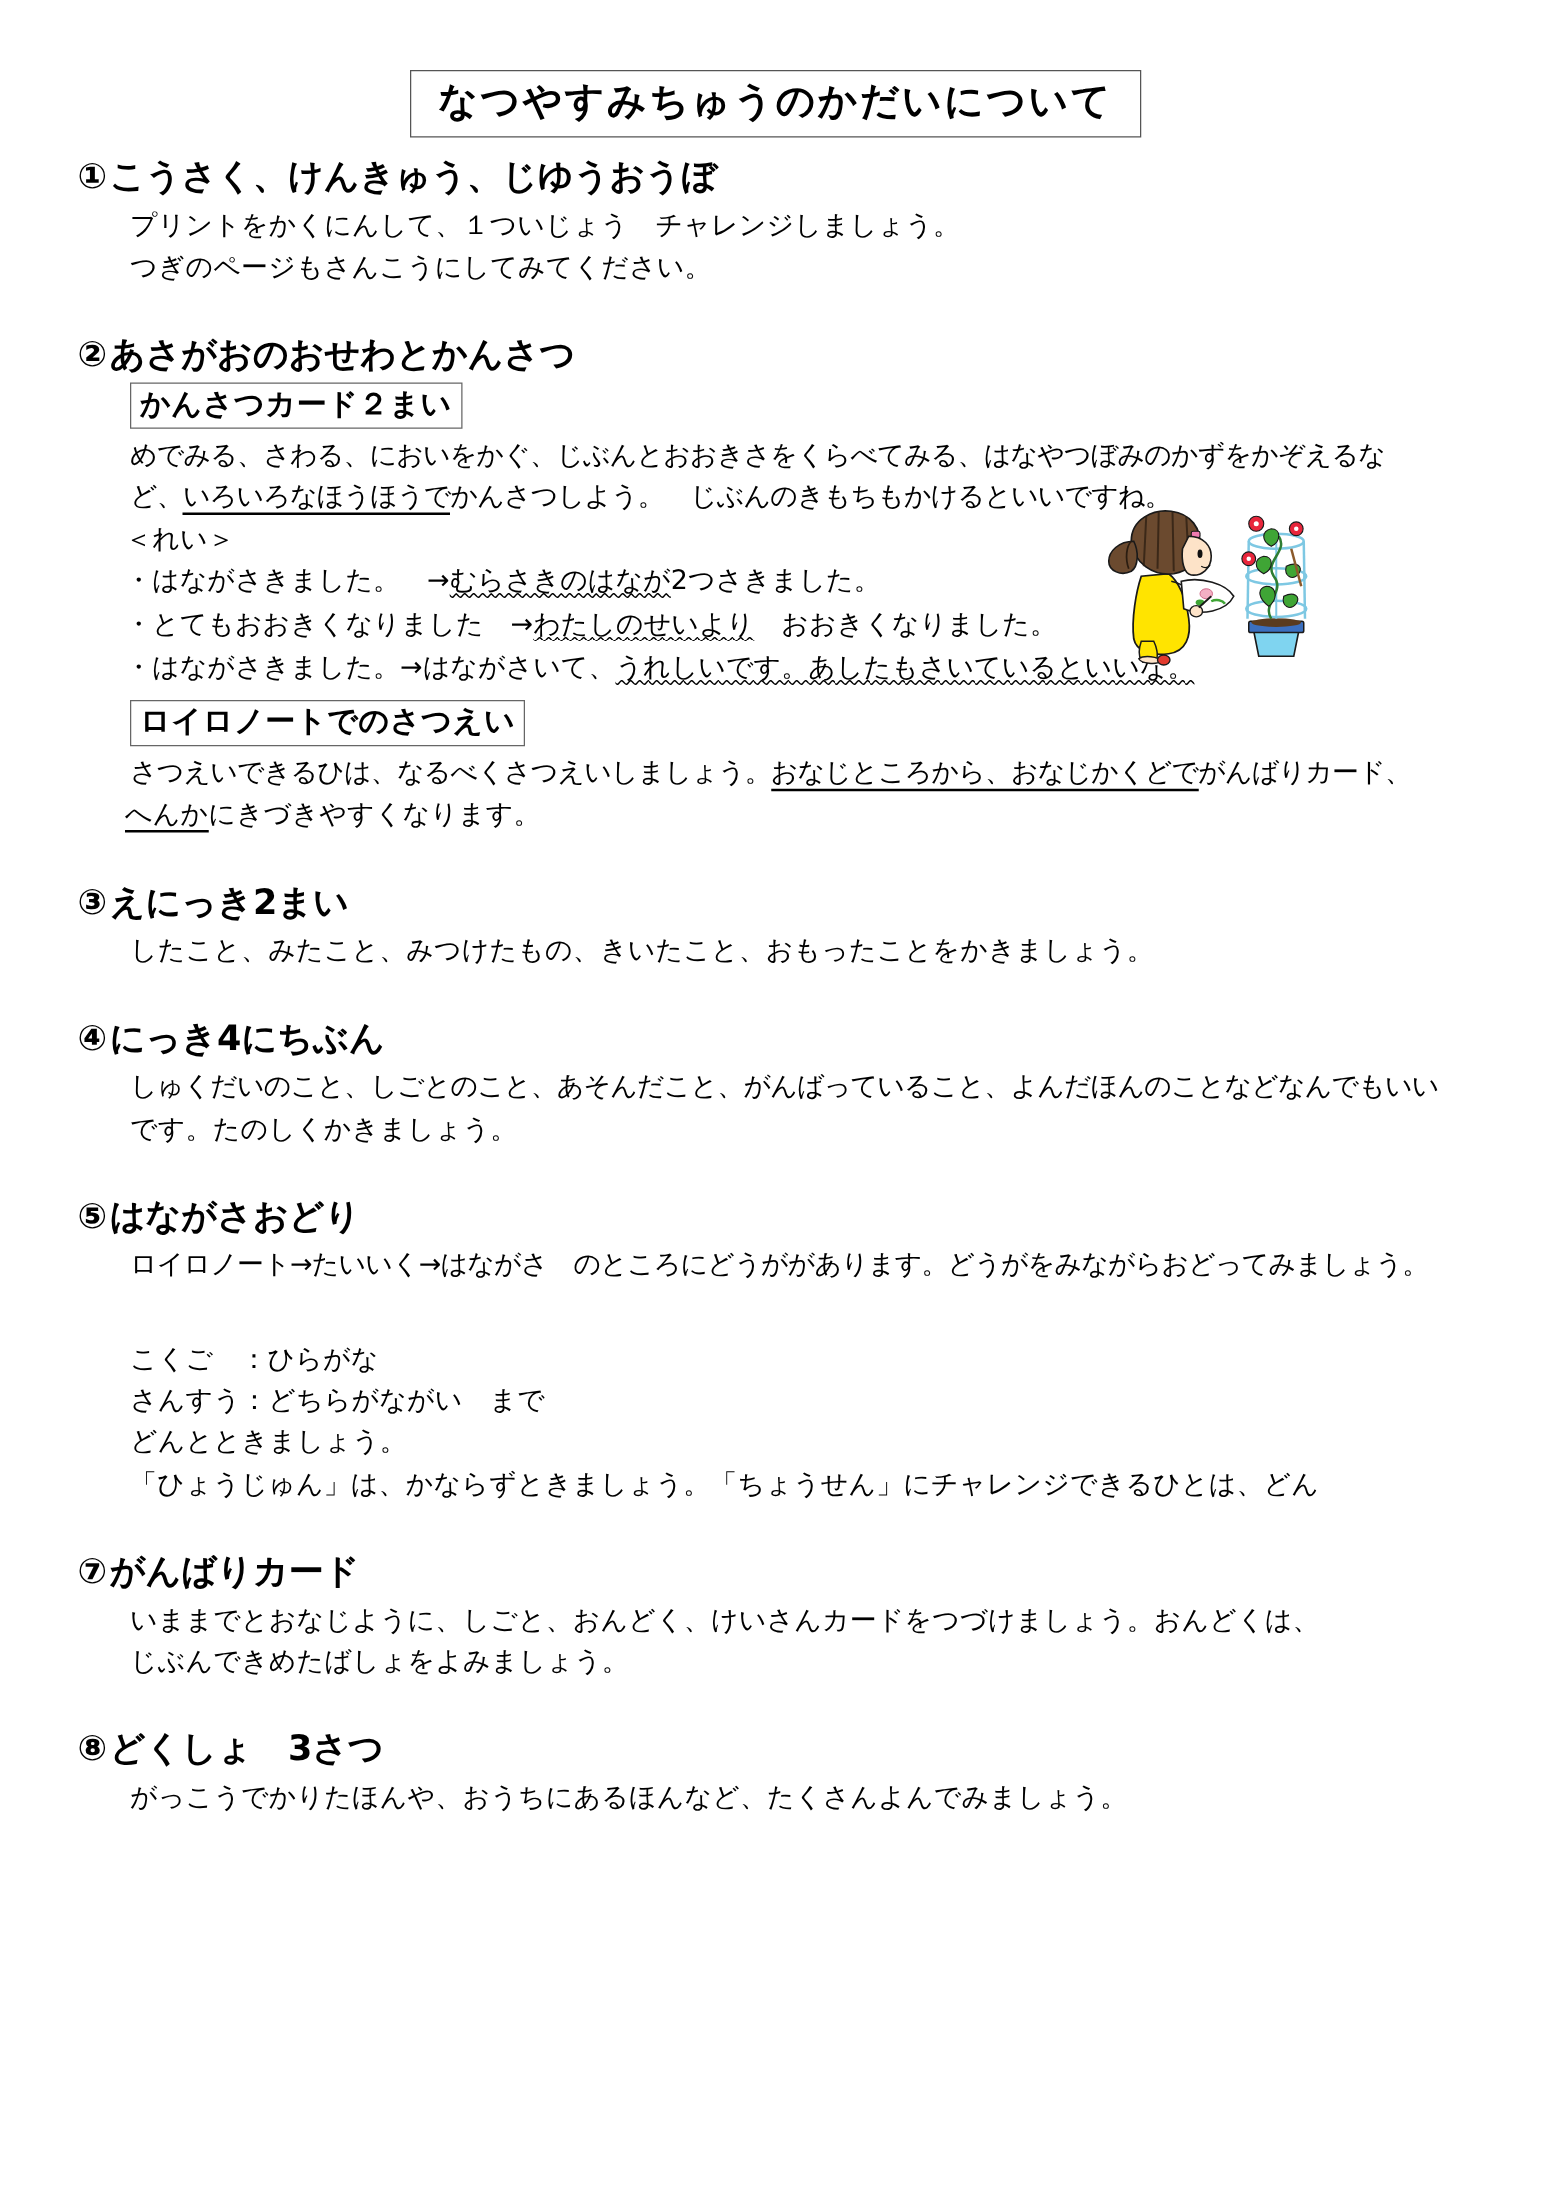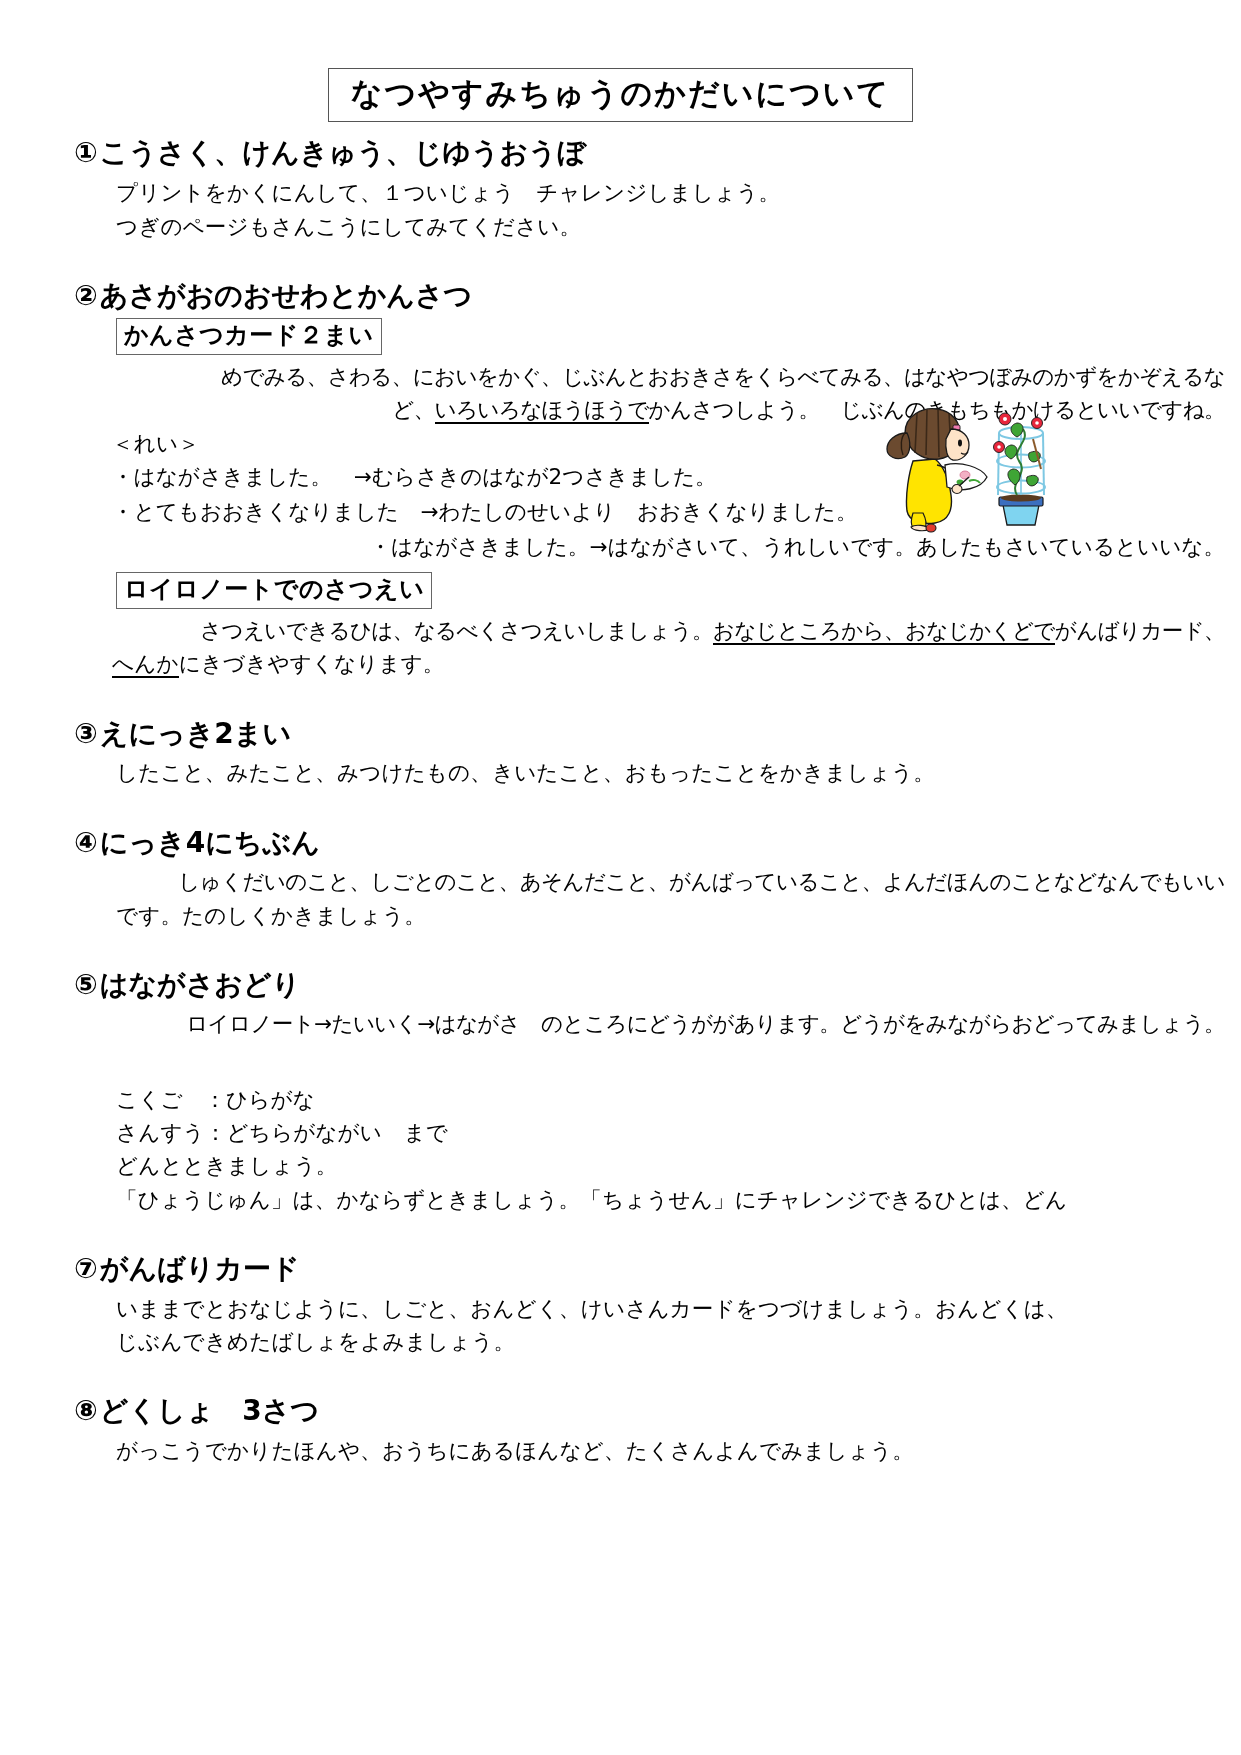--- a/index.html
+++ b/index.html
@@ -13,21 +13,21 @@
     font-family: "DejaVu Sans", "Liberation Sans", sans-serif;
     color: #000000;
     position: relative;
     overflow: hidden;
   }
 
   .page {
     position: relative;
     width: 1241px;
     height: 1755px;
-    padding: 16px;
+    padding: 4px;
     box-sizing: border-box;
   }
 
   
   .title-wrap {
     text-align: center;
     padding-top: 52px;
   }
   .title-box {
     display: inline-block;
@@ -58,21 +58,20 @@
   .body-line {
     font-size: 21.5px;
     line-height: 1.55;
     padding-left: 100px;
     margin: 0;
     letter-spacing: 0.2px;
     white-space: nowrap;
   }
   .tight {
     letter-spacing: -0.6px;
-    text-align: right;
   }
 
   
   .label-box {
     display: inline-block;
     border: 1.3px solid #666;
     font-size: 24px;
     font-weight: bold;
     padding: 3px 7px 4px 7px;
     line-height: 1.15;
@@ -82,20 +81,21 @@
     padding-left: 100px;
     margin: 0;
   }
 
   
   .u-solid {
     border-bottom: 2px solid #000;
     padding-bottom: 0px;
   }
   .u-wavy {
+    text-decoration: underline;
     text-decoration-style: wavy;
     text-decoration-thickness: 1px;
     text-underline-offset: 3px;
   }
 
   
   .bullet-line {
     font-size: 21.5px;
     line-height: 1.62;
     padding-left: 96px;

